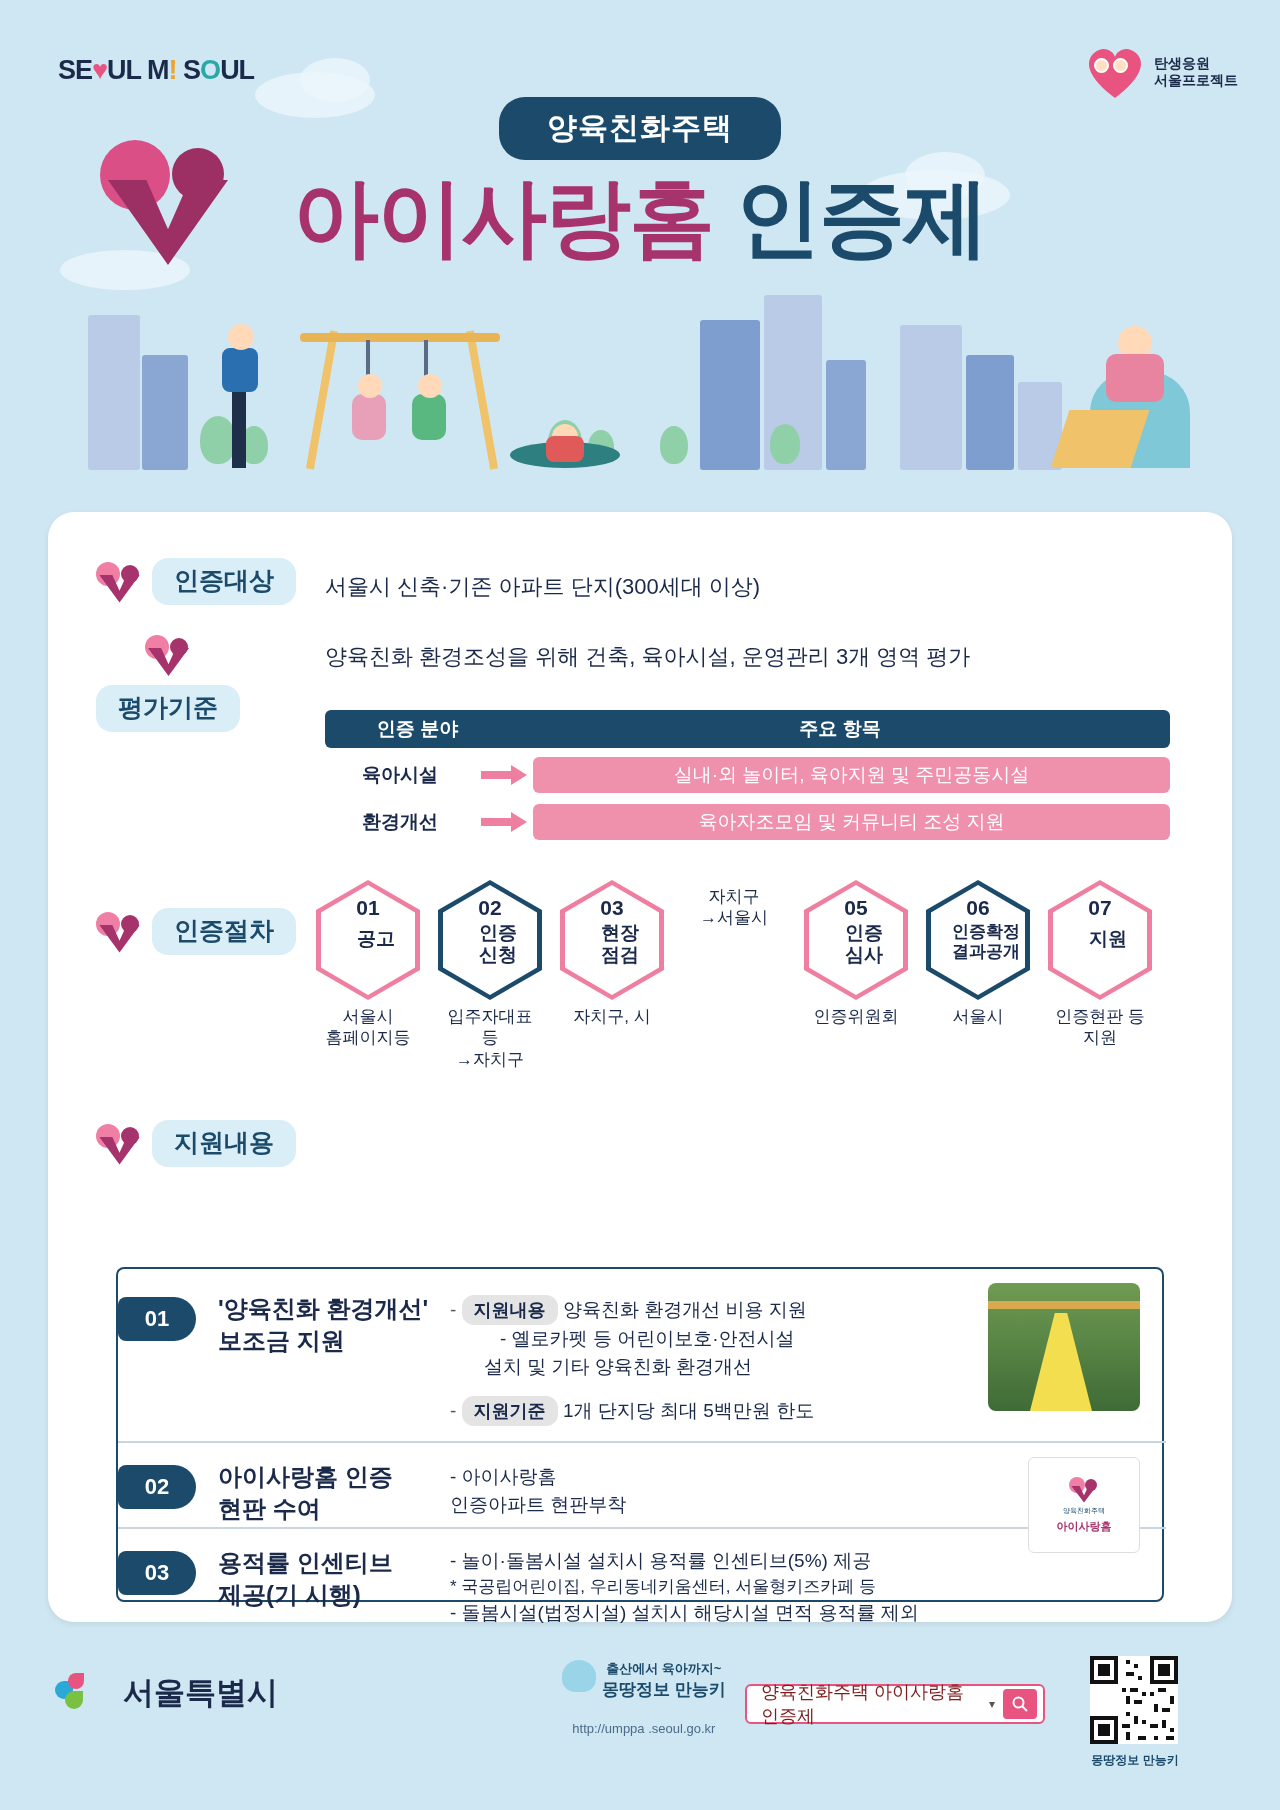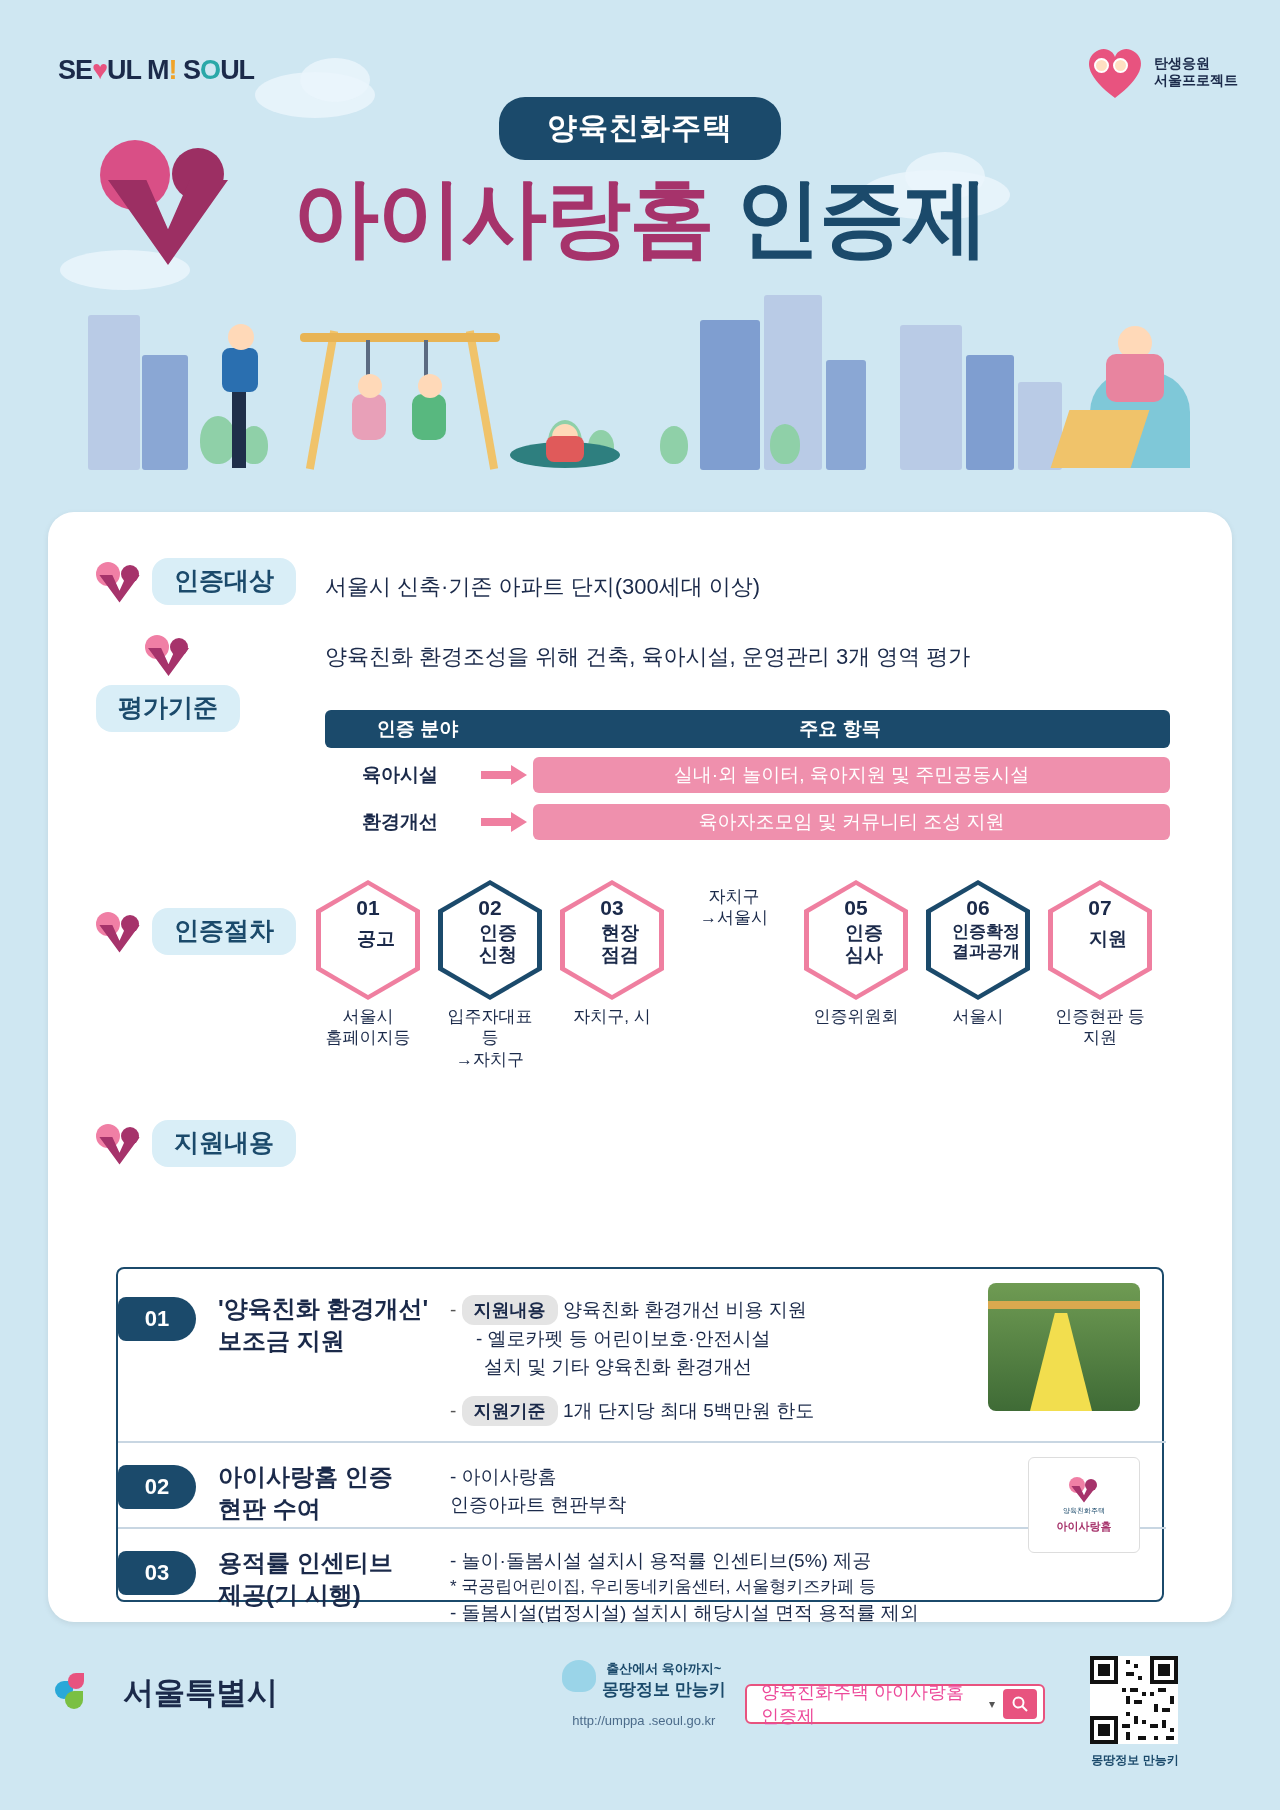--- a/index.html
+++ b/index.html
@@ -133,28 +133,28 @@
   
   .footer{ position:absolute; left:0; top:1640px; width:1280px; height:170px;}
   .foot-seoul{ position:absolute; left:55px; top:32px; display:flex; align-items:center; gap:28px;}
   .foot-seoul .mark{ width:40px;height:40px; position:relative;}
   .foot-seoul .mark i{ position:absolute; border-radius:50% 0 50% 50%;}
   .foot-seoul .txt{ font-size:31px; font-weight:bold; color:#1b2a4a;}
 
   .umppa{ position:absolute; left:562px; top:20px; text-align:center; }
   .umppa .bub{ font-size:13px; color:#1b4a6b; font-weight:bold;}
   .umppa .mid{ font-size:17px; font-weight:bold; color:#1b4a6b;}
-  .umppa .url{ font-size:13px; color:#4b6b8a; margin-top:12px;}
+  .umppa .url{ font-size:13px; color:#4b6b8a; margin-top:20px;}
 
   .searchbar{
     position:absolute; left:745px; top:44px; width:300px; height:40px;
     border:2px solid #e8537f; border-radius:6px; background:#fff;
     display:flex; align-items:center; padding:0 6px 0 14px; gap:8px;
   }
-  .searchbar .val{ flex:1; font-size:18px; color:#ec4899; }
+  .searchbar .val{ flex:1; font-size:18px; color:#7f1d1d; }
   .searchbar .caret{ font-size:12px; color:#555; }
   .searchbar .sbtn{ width:34px;height:30px; background:#e8537f; border-radius:4px; display:flex;align-items:center;justify-content:center;}
   .qr{ position:absolute; left:1090px; top:16px; width:88px; height:88px; background:#fff;}
   .qrlbl{ position:absolute; left:1070px; top:112px; width:130px; text-align:center; font-size:12px; color:#1b4a6b; font-weight:bold;}
 </style>
 </head>
 <body>
 
 <div class="cloud" style="left:255px;top:72px;width:120px;height:46px;"></div>
 <div class="cloud" style="left:300px;top:58px;width:70px;height:44px;"></div>
@@ -373,21 +373,21 @@
   <div class="sdiv" style="top:258px;"></div>
 
   <div class="snum" style="left:0;top:28px;">01</div>
   <div class="stitle" style="left:100px;top:24px;white-space:pre-line;">'양육친화 환경개선'
 보조금 지원</div>
   <div class="sbody" style="left:332px;top:26px;width:480px;">
     <div><span style="color:#555;">-</span>
       <span class="chip">지원내용</span>
       <span>양육친화 환경개선 비용 지원</span>
     </div>
-    <div style="margin-left:26px;">- 옐로카펫 등 어린이보호·안전시설</div>
+    <div style="margin-left:50px;">- 옐로카펫 등 어린이보호·안전시설</div>
     <div style="margin-left:34px;">  설치 및 기타 양육친화 환경개선</div>
     <div style="margin-top:16px;"><span style="color:#555;">-</span>
       <span class="chip">지원기준</span>
       <span>1개 단지당 최대 5백만원 한도</span>
     </div>
   </div>
   <div class="photo1">
     <div class="fence"></div>
       <div class="slide"></div>
   </div>

